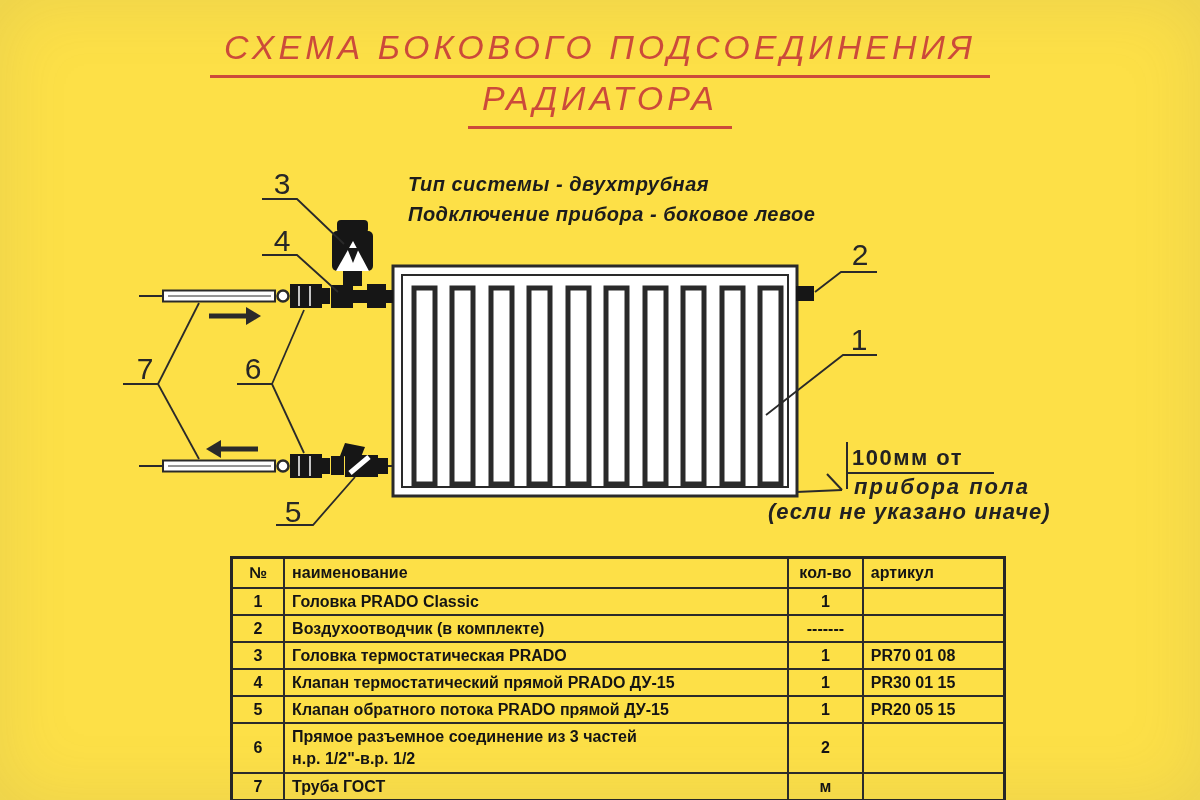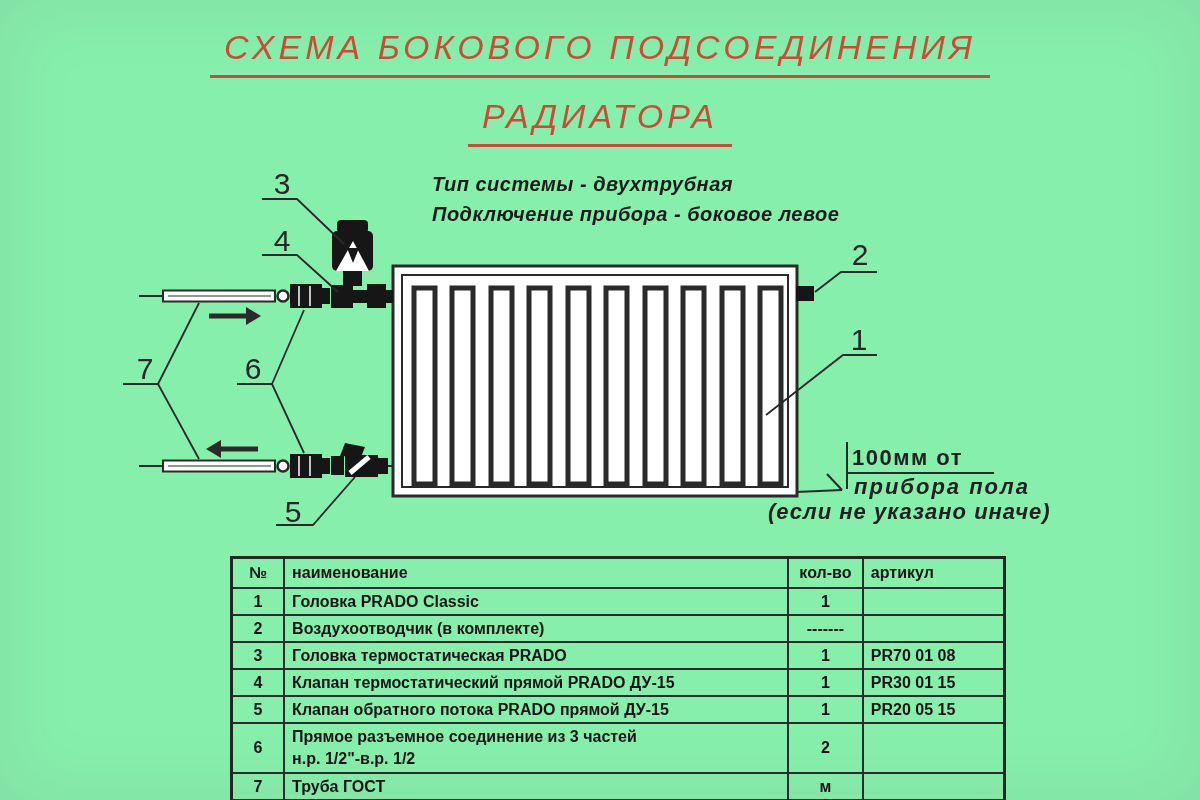--- a/index.html
+++ b/index.html
@@ -1,31 +1,31 @@
 <!DOCTYPE html>
 <html><head>
 <meta charset="utf-8">
 <style>
   html,body{margin:0;padding:0;background:#e9e9e7;}
   .stage{
-    position:relative;width:1200px;height:800px;background:#86efac;overflow:hidden;
+    position:relative;width:1200px;height:800px;background:#fde047;overflow:hidden;
     font-family:"Liberation Sans",sans-serif;
     box-shadow:inset 0 0 70px rgba(110,110,110,.14);
   }
   
   .title{position:absolute;top:28px;left:0;right:0;text-align:center;color:#cc4a3a;}
   .title-line{
     display:inline-block;font-style:italic;font-weight:500;font-size:34px;
     letter-spacing:4px;border-bottom:3px solid #cc4a3a;padding:0 14px 8px;
     white-space:nowrap;
   }
-  .title-line2{margin-top:19px;}
+  .title-line2{margin-top:1px;}
   
   .sysinfo{
-    position:absolute;left:432px;top:169px;font-size:20px;font-weight:bold;
+    position:absolute;left:408px;top:169px;font-size:20px;font-weight:bold;
     font-style:italic;color:#1c1c1c;line-height:1.5;letter-spacing:.5px;white-space:nowrap;
   }
   
   .schematic{position:absolute;left:0;top:0;}
   .co{
     position:absolute;font-size:30px;color:#272727;transform:translate(-50%,-50%);
     line-height:1;white-space:nowrap;
   }
   .fn{position:absolute;color:#222;white-space:nowrap;font-weight:bold;}
   .fn1{left:852px;top:445px;font-size:22px;letter-spacing:1.5px;}

